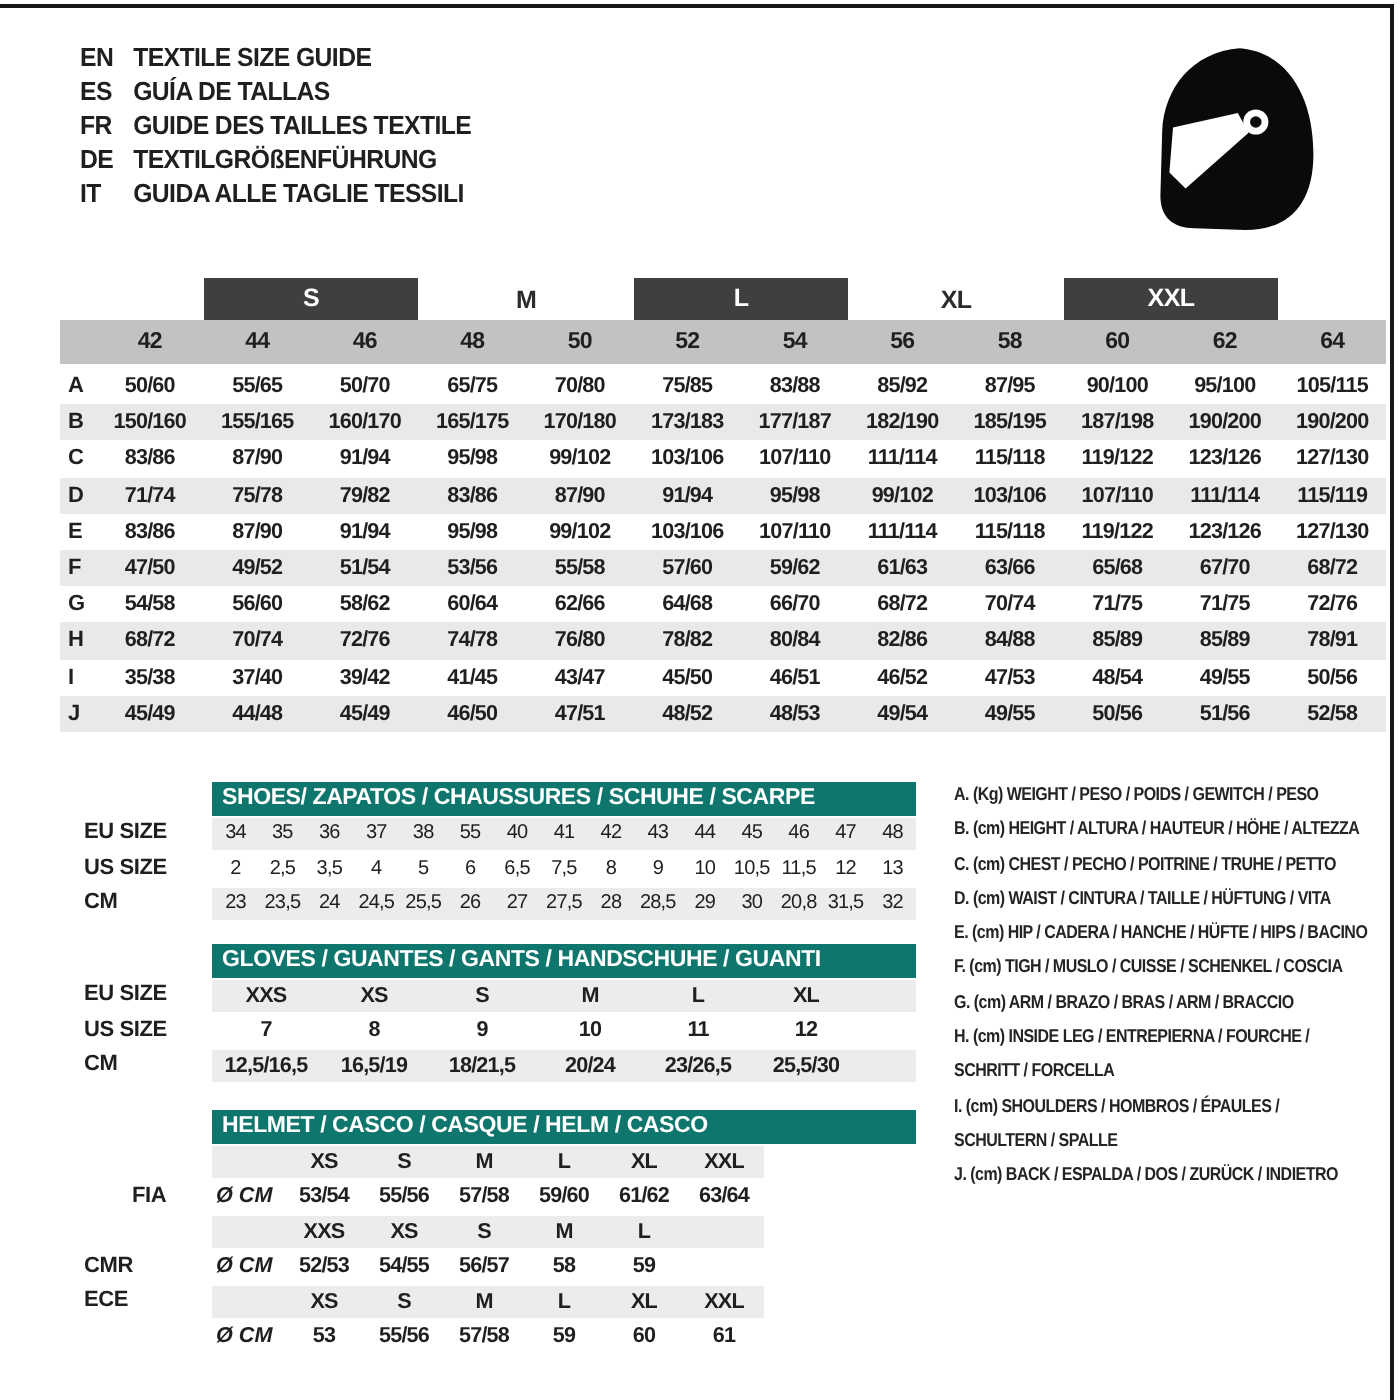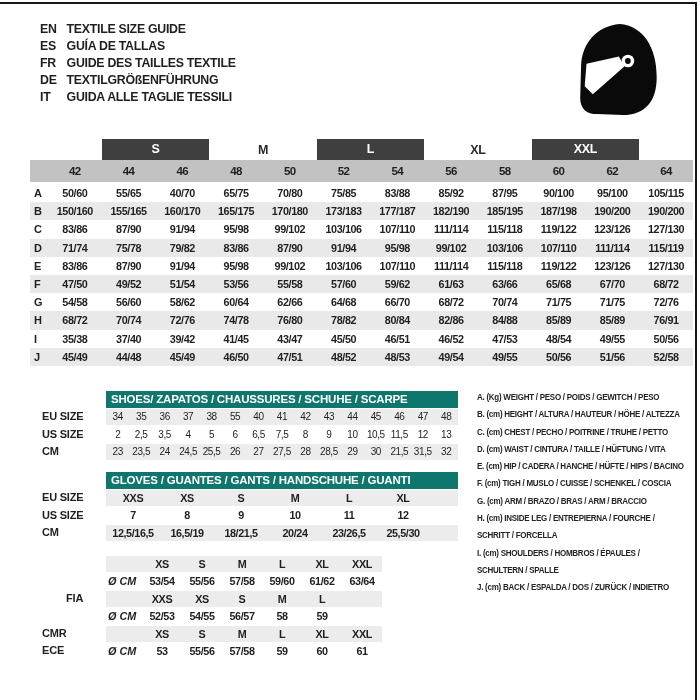--- a/index.html
+++ b/index.html
@@ -123,21 +123,21 @@
       <div class="cell">58</div>
       <div class="cell">60</div>
       <div class="cell">62</div>
       <div class="cell">64</div>
     </div>
   <div id="main-body">
       <div class="m-row grid13">
         <div class="rlabel">A</div>
         <div class="cell">50/60</div>
         <div class="cell">55/65</div>
-        <div class="cell">40/70</div>
+        <div class="cell">50/70</div>
         <div class="cell">65/75</div>
         <div class="cell">70/80</div>
         <div class="cell">75/85</div>
         <div class="cell">83/88</div>
         <div class="cell">85/92</div>
         <div class="cell">87/95</div>
         <div class="cell">90/100</div>
         <div class="cell">95/100</div>
         <div class="cell">105/115</div>
       </div>
@@ -237,21 +237,21 @@
         <div class="cell">70/74</div>
         <div class="cell">72/76</div>
         <div class="cell">74/78</div>
         <div class="cell">76/80</div>
         <div class="cell">78/82</div>
         <div class="cell">80/84</div>
         <div class="cell">82/86</div>
         <div class="cell">84/88</div>
         <div class="cell">85/89</div>
         <div class="cell">85/89</div>
-        <div class="cell">76/91</div>
+        <div class="cell">78/91</div>
       </div>
       <div class="m-row grid13">
         <div class="rlabel">I</div>
         <div class="cell">35/38</div>
         <div class="cell">37/40</div>
         <div class="cell">39/42</div>
         <div class="cell">41/45</div>
         <div class="cell">43/47</div>
         <div class="cell">45/50</div>
         <div class="cell">46/51</div>
@@ -326,21 +326,21 @@
       <div class="cell">24</div>
       <div class="cell">24,5</div>
       <div class="cell">25,5</div>
       <div class="cell">26</div>
       <div class="cell">27</div>
       <div class="cell">27,5</div>
       <div class="cell">28</div>
       <div class="cell">28,5</div>
       <div class="cell">29</div>
       <div class="cell">30</div>
-      <div class="cell">21,5</div>
+      <div class="cell">20,8</div>
       <div class="cell">31,5</div>
       <div class="cell">32</div>
     </div>
   </div>
 
 <div id="gloves-labels" class="abs side-col">
     <div class="side-label">EU SIZE</div>
     <div class="side-label">US SIZE</div>
     <div class="side-label">CM</div>
   </div>
@@ -371,20 +371,21 @@
       <div class="cell">25,5/30</div>
     </div>
   </div>
 
 <div id="helmet-labels" class="abs side-col">
     <div class="side-label std" style="top: 34.5px; padding-left: 24px;">FIA</div>
     <div class="side-label std" style="top: 69.5px;">CMR</div>
     <div class="side-label std" style="top: 87px;">ECE</div>
   </div>
 <div id="helmet-table" class="abs">
+  <div class="sub-header">HELMET / CASCO / CASQUE / HELM / CASCO</div>
 <div class="h-row band">
       <div class="hc"></div>
       <div class="cell">XS</div>
       <div class="cell">S</div>
       <div class="cell">M</div>
       <div class="cell">L</div>
       <div class="cell">XL</div>
       <div class="cell">XXL</div>
     </div>
     <div class="h-row">

